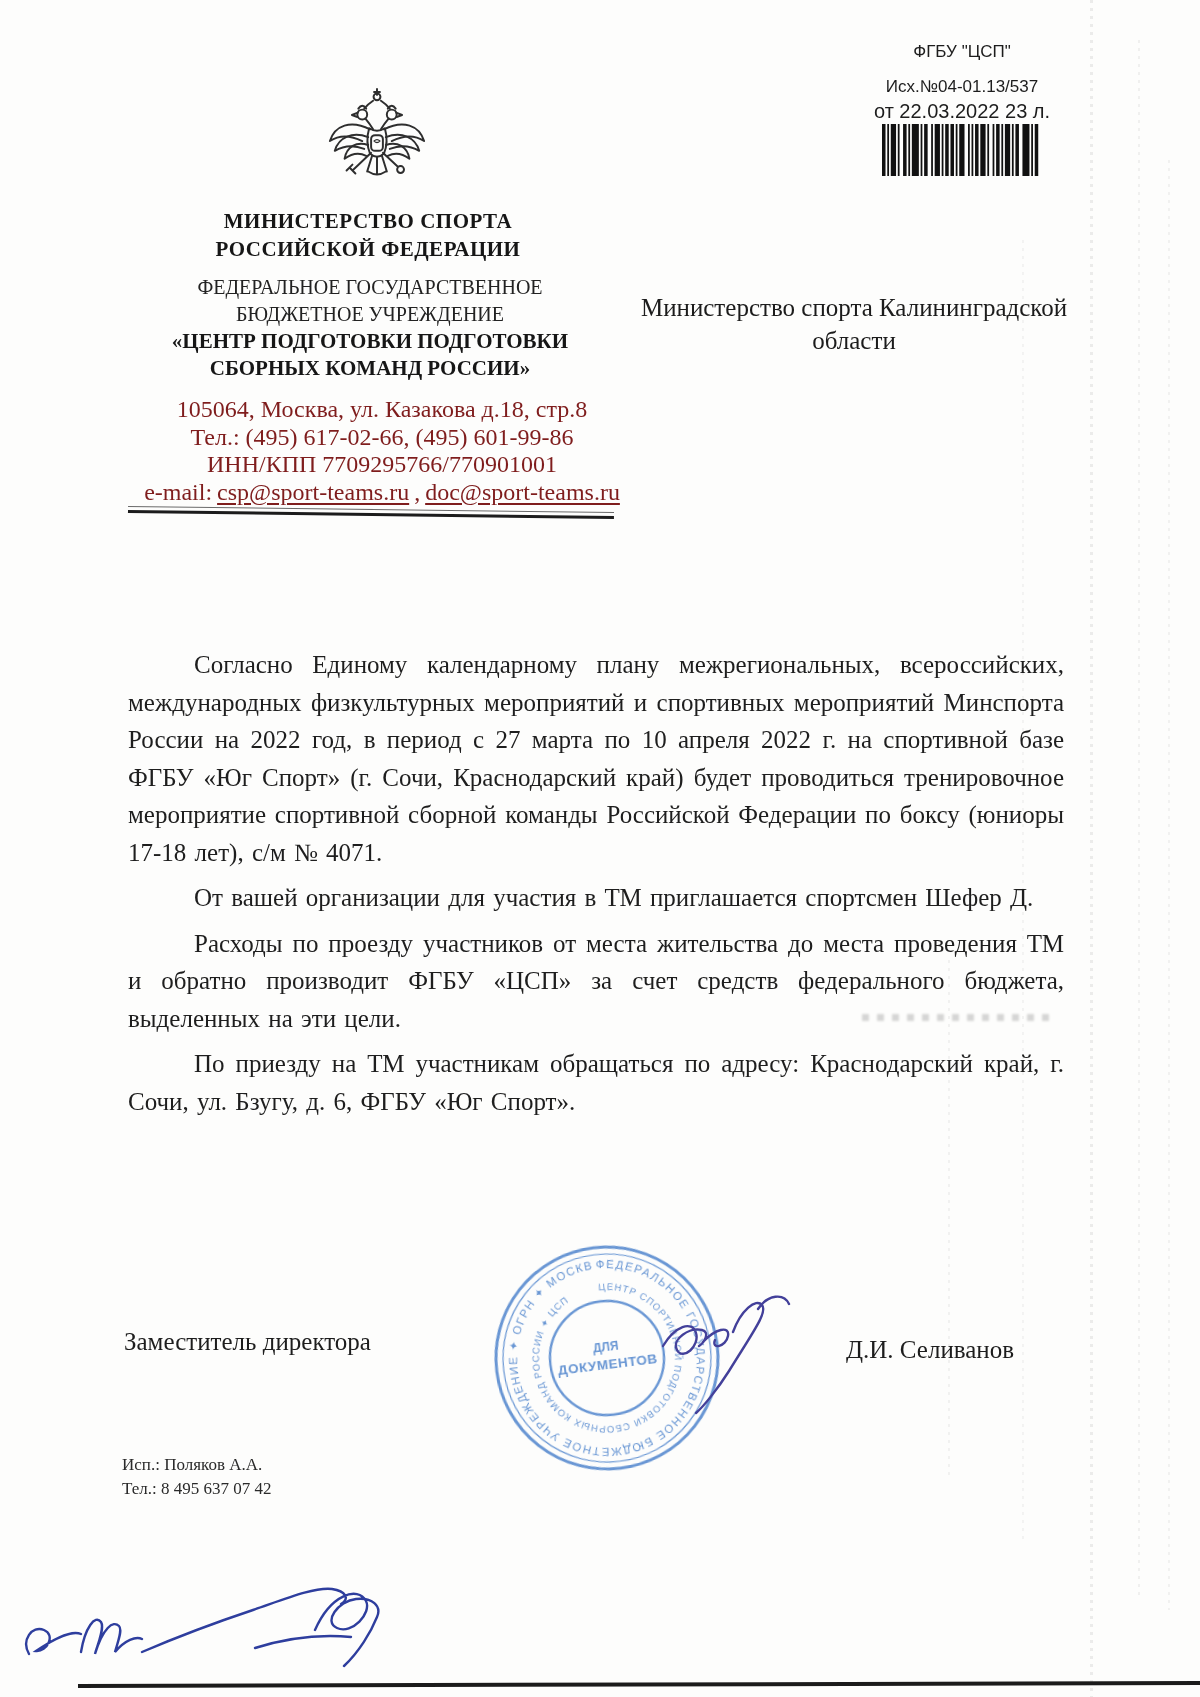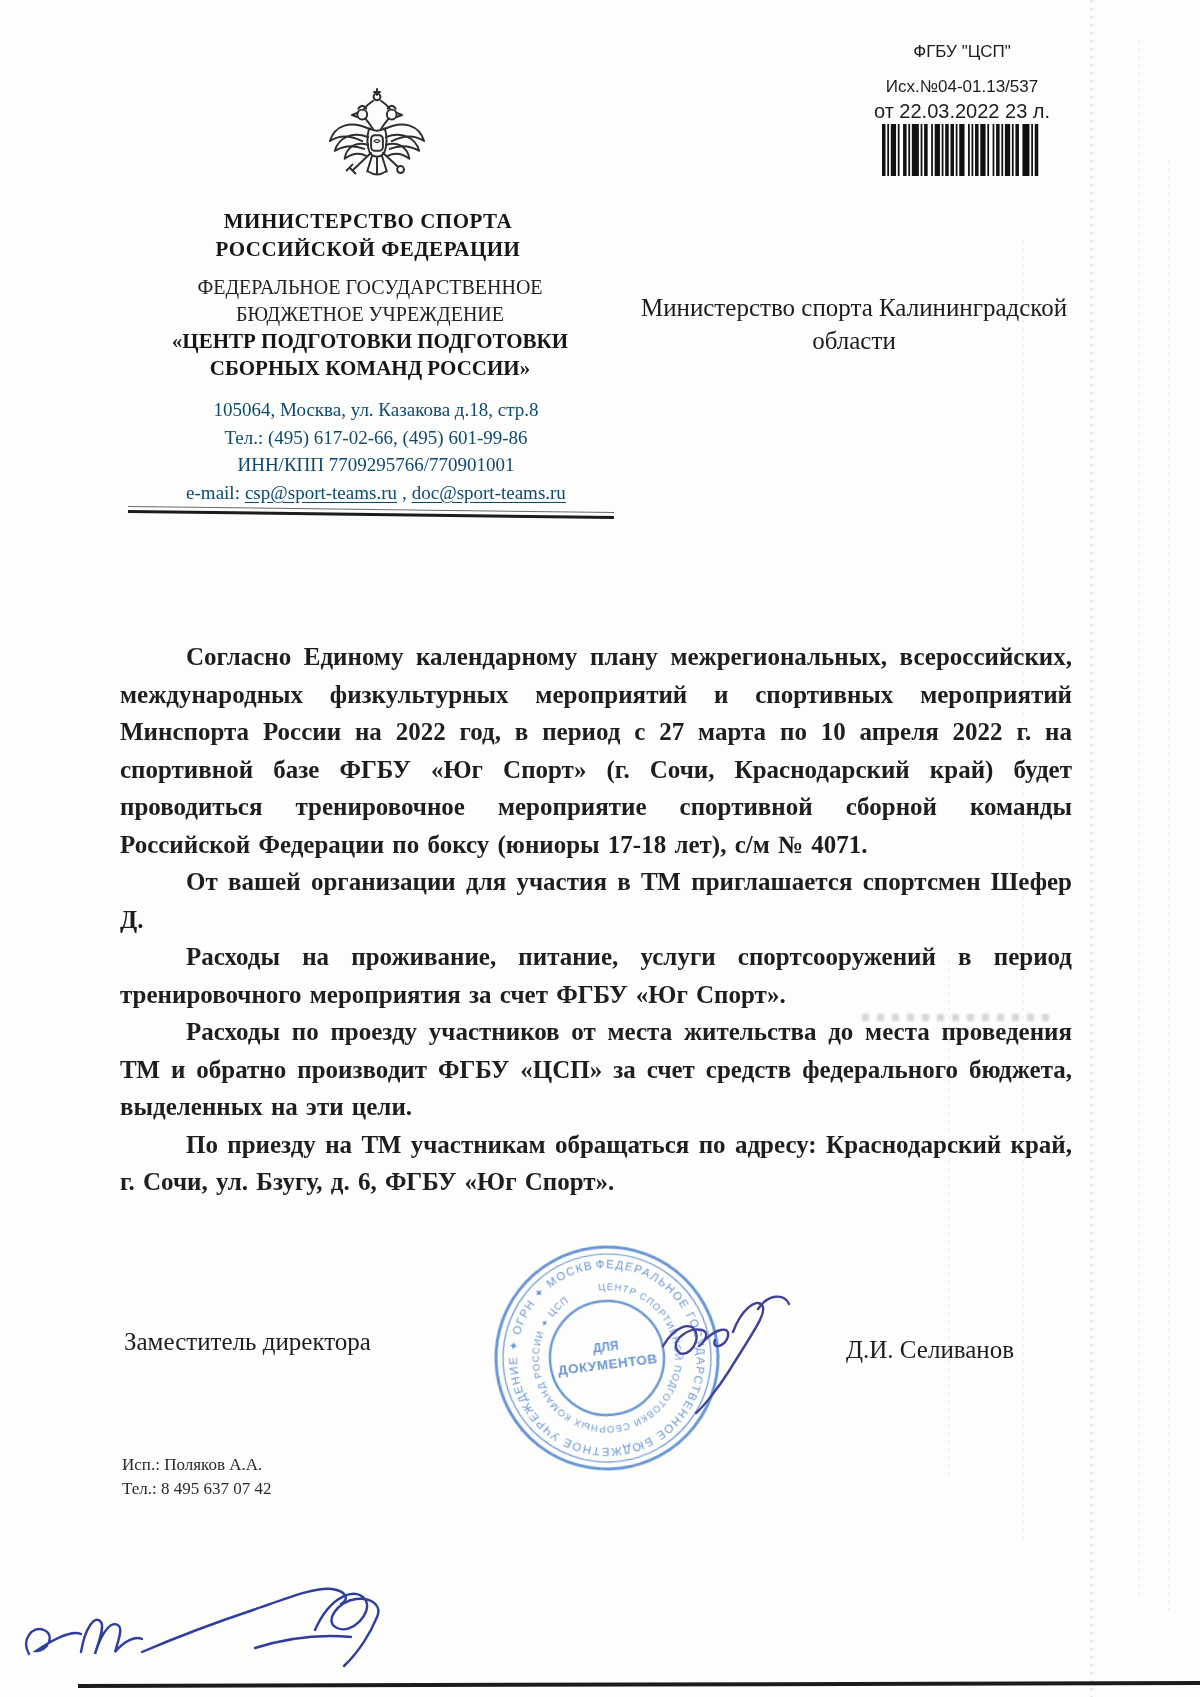--- a/index.html
+++ b/index.html
@@ -10,35 +10,35 @@
   }
   .abs{position:absolute;}
   
   .streak{position:absolute;pointer-events:none;}
   .vdash{background:repeating-linear-gradient(180deg,rgba(70,70,70,.8) 0 3px,transparent 3px 8px);}
   
   .lh-center{text-align:center;}
   .ministry{left:148px;top:207px;width:440px;font-size:21px;font-weight:bold;line-height:28px;letter-spacing:.5px;color:#161616;}
   .org-type{left:130px;top:274px;width:480px;font-size:20px;line-height:27px;color:#222;}
   .org-name{left:130px;top:328px;width:480px;font-size:21px;font-weight:bold;line-height:27px;color:#161616;}
-  .addr{left:136px;top:396px;width:480px;font-size:19px;line-height:27.5px;color:#0c4a6e;}
+  .addr{left:142px;top:396px;width:480px;font-size:24px;line-height:27.5px;color:#7f1d1d;}
   .addr .u{text-decoration:underline;text-underline-offset:3px;}
   .addr .sp{margin-right:5px;}
   .divider{left:128px;top:506px;width:486px;height:3px;border-top:1.5px solid #6a6a6a;border-bottom:3px solid #1c1c1c;transform:rotate(.7deg);transform-origin:left center;}
   
   .reg{font-family:"Liberation Sans","DejaVu Sans",sans-serif;color:#1d1d1d;text-align:center;}
   .reg-org{left:862px;top:42px;width:200px;font-size:17px;}
   .reg-no{left:852px;top:77px;width:220px;font-size:17px;}
   .reg-date{left:852px;top:100px;width:220px;font-size:20px;}
   .barcode-box{left:882px;top:124px;width:158px;height:52px;}
   
   .recipient{left:612px;top:291px;width:484px;font-size:25px;line-height:33px;text-align:center;color:#1c1c1c;}
   
   .body-text{left:120px;top:638px;width:952px;font-size:25px;line-height:37.5px;text-align:justify;color:#1e1e1e;word-spacing:2px;}
-  .body-text p{margin:0;text-indent:66px;font-weight:bold;}
+  .body-text p{margin:8px;text-indent:66px;}
   
   .sign-pos{left:124px;top:1328px;font-size:25px;color:#1d1d1d;}
   .sign-name{left:846px;top:1336px;font-size:25px;color:#1d1d1d;}
   .stamp-svg{left:487px;top:1238px;width:240px;height:240px;filter:blur(.45px);opacity:.93;transform:rotate(-7deg);}
   .exec-sign{left:645px;top:1268px;width:230px;height:150px;}
   
   .footer-line{left:122px;font-size:17px;color:#2a2a2a;text-align:center;}
   .f1{top:1455px;}
   .f2{top:1479px;}
   .flourish{left:15px;top:1566px;width:390px;height:112px;}
@@ -143,21 +143,20 @@
         <rect x="149.22" y="0" width="1.76" height="52"></rect>
         <rect x="152.73" y="0" width="3.51" height="52"></rect>
       </g>
     </svg>
 
   <div class="abs recipient">Министерство спорта Калининградской области</div>
 
   <main class="abs body-text">
     <p>Согласно Единому календарному плану межрегиональных, всероссийских, международных физкультурных мероприятий и спортивных мероприятий Минспорта России на 2022 год, в период с 27 марта по 10 апреля 2022 г. на спортивной базе ФГБУ «Юг Спорт» (г. Сочи, Краснодарский край) будет проводиться тренировочное мероприятие спортивной сборной команды Российской Федерации по боксу (юниоры 17-18 лет), с/м № 4071.</p>
     <p>От вашей организации для участия в ТМ приглашается спортсмен Шефер Д.</p>
-    <p>Расходы на проживание, питание, услуги спортсооружений в период тренировочного мероприятия за счет ФГБУ «Юг Спорт».</p>
     <p>Расходы по проезду участников от места жительства до места проведения ТМ и обратно производит ФГБУ «ЦСП» за счет средств федерального бюджета, выделенных на эти цели.</p>
     <p>По приезду на ТМ участникам обращаться по адресу: Краснодарский край, г. Сочи, ул. Бзугу, д. 6, ФГБУ «Юг Спорт».</p>
   </main>
 
   <div class="abs sign-pos">Заместитель директора</div>
   <div class="abs sign-name">Д.И. Селиванов</div>
 
   <svg class="abs stamp-svg" viewBox="0 0 240 240">
     <defs>
       <path id="ring-outer" d="M120,30 a90,90 0 1,1 -0.1,0"></path>

